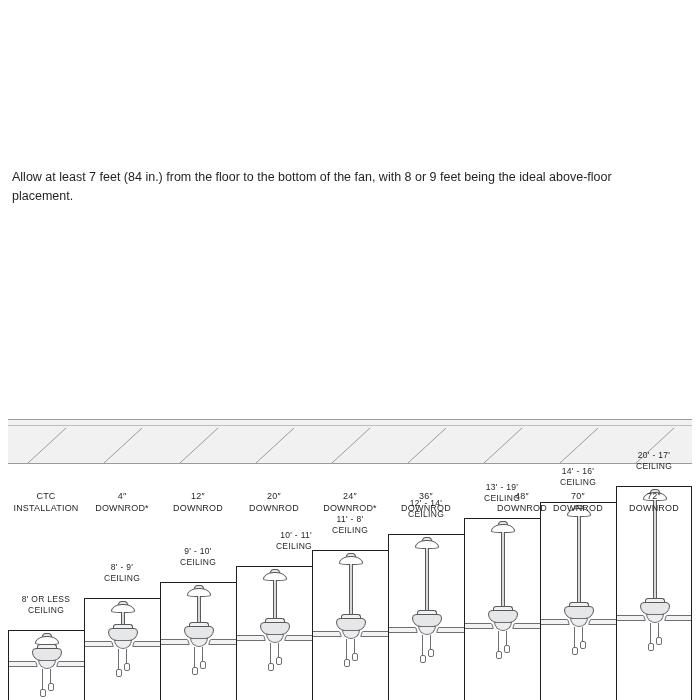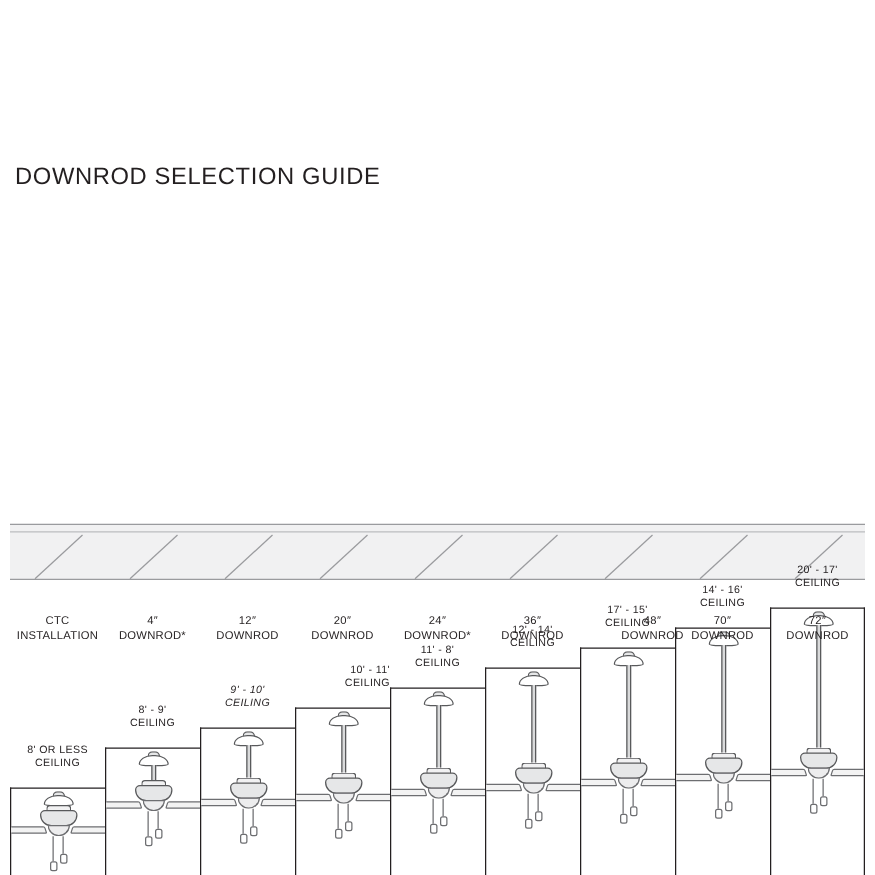--- a/index.html
+++ b/index.html
@@ -220,21 +220,21 @@
     top: 490px;
     width: 684px;
     height: 40px;
   }
 </style>
 </head>
 <body>
 
 <div class="page">
 
-  <h1 class="title">DOWNROD SELECTION GUIDE</h1>
+  <p class="subtitle">Allow at least 7 feet (84 in.) from the floor to the bottom of the fan, with 8 or 9 feet being the ideal above-floor placement.</p>
 
   <div class="diagram">
 
     <div class="room-shade" style="left:0;top:197px;width:684px;height:45px;"></div>
     <div class="floor-lines" style="top:0;height:260px;">
       <div class="floor-line" style="top:197px;"></div>
       <div class="floor-line" style="top:203px;background:#bcbdc0;"></div>
       <div class="floor-line" style="top:241px;"></div>
     </div>
 
@@ -307,21 +307,21 @@
           <div class="motor" style="top:43px;"></div>
           <div class="blade left" style="top:56px;"></div>
           <div class="blade right" style="top:56px;"></div>
           <div class="lightkit" style="top:55px;"></div>
           <div class="pull" style="left:33px;top:64px;"></div>
           <div class="pull-knob" style="left:31px;top:84px;"></div>
           <div class="pull" style="left:41px;top:64px;height:14px;"></div>
           <div class="pull-knob" style="left:39px;top:78px;"></div>
         </div>
       </div>
-      <div class="ceil-label" style="top:64px;font-style:italic;">
+      <div class="ceil-label" style="top:64px;">
         <div>9' - 10'</div>
         <div>CEILING</div>
       </div>
     </div>
 
     <div class="col" style="left:228px;">
       <div class="ceilbox" style="top:84px;height:176px;">
         <div class="fan">
           <div class="canopy-cap" style="top:2px;"></div>
           <div class="canopy" style="top:5px;"></div>
@@ -400,21 +400,21 @@
           <div class="blade left" style="top:104px;"></div>
           <div class="blade right" style="top:104px;"></div>
           <div class="lightkit" style="top:103px;"></div>
           <div class="pull" style="left:33px;top:112px;"></div>
           <div class="pull-knob" style="left:31px;top:132px;"></div>
           <div class="pull" style="left:41px;top:112px;height:14px;"></div>
           <div class="pull-knob" style="left:39px;top:126px;"></div>
         </div>
       </div>
       <div class="ceil-label" style="top:0px;">
-        <div>17' - 15'</div>
+        <div>13' - 19'</div>
         <div>CEILING</div>
       </div>
     </div>
 
     <div class="col" style="left:532px;">
       <div class="ceilbox" style="top:20px;height:240px;">
         <div class="fan">
           <div class="canopy-cap" style="top:2px;"></div>
           <div class="canopy" style="top:5px;"></div>
           <div class="downrod" style="top:13px;height:86px;"></div>

